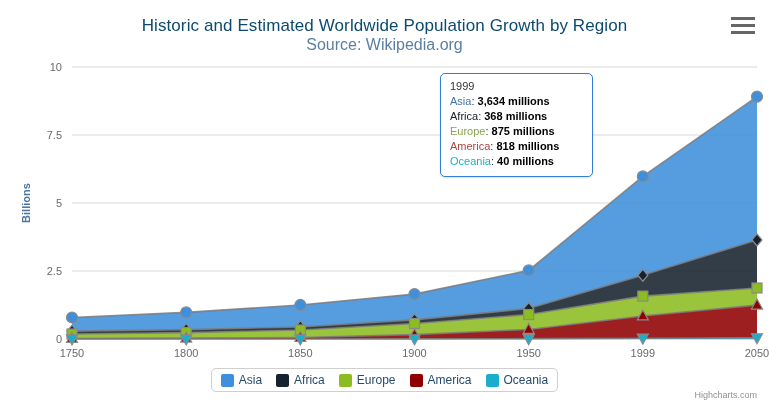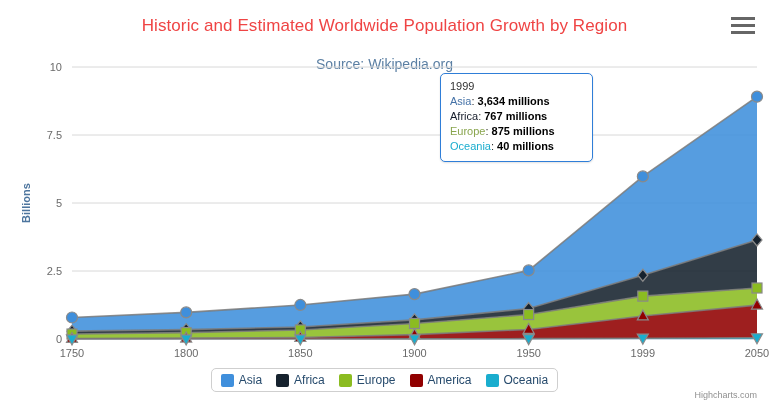--- a/index.html
+++ b/index.html
@@ -4,25 +4,25 @@
 <style>
   html,body{margin:0;padding:0;}
   body{
     width:769px;height:416px;background:#ffffff;
     font-family:"Liberation Sans","DejaVu Sans",sans-serif;
     overflow:hidden;position:relative;
   }
   #chart-root{position:absolute;inset:0;}
   .chart-title{
     position:absolute;top:16px;left:0;width:769px;text-align:center;
-    font-size:17px;color:#ef4444;letter-spacing:0.1px;white-space:nowrap;
+    font-size:17px;color:#0c4a6e;letter-spacing:0.1px;white-space:nowrap;
   }
   .chart-subtitle{
-    position:absolute;top:56px;left:0;width:769px;text-align:center;
-    font-size:14px;color:#5b7fa3;
+    position:absolute;top:36px;left:0;width:769px;text-align:center;
+    font-size:16px;color:#5b7fa3;
   }
   #menu-button{
     position:absolute;top:14px;right:14px;width:24px;height:22px;
     display:flex;flex-direction:column;justify-content:center;gap:4px;
     cursor:pointer;
   }
   #menu-button i{display:block;height:3px;background:#666666;border-radius:0;}
   svg{position:absolute;top:0;left:0;}
   .axis-text{font-family:"Liberation Sans","DejaVu Sans",sans-serif;font-size:11px;fill:#6a6a6a;}
   .axis-title{font-family:"Liberation Sans","DejaVu Sans",sans-serif;font-size:11px;font-weight:bold;fill:#4d759e;}
@@ -153,19 +153,20 @@
           <span class="legend-swatch" style="background: rgb(26, 173, 206);"></span>
           <span class="legend-label">Oceania</span>
         </div>
       </div>
   </div>
 
   <div id="tooltip">
     <div class="tt-head">1999</div>
     <div id="tooltip-rows">
         <div class="tt-row"><span class="tt-name" style="color: rgb(69, 114, 167);">Asia</span><span>: </span><b>3,634 millions</b></div>
-        <div class="tt-row"><span class="tt-name" style="color: rgb(22, 29, 43);">Africa</span><span>: </span><b>767 millions</b></div>
+        <div class="tt-row"><span class="tt-name" style="color: rgb(22, 29, 43);">Africa</span><span>: </span><b>368 millions</b></div>
         <div class="tt-row"><span class="tt-name" style="color: rgb(137, 165, 78);">Europe</span><span>: </span><b>875 millions</b></div>
+        <div class="tt-row"><span class="tt-name" style="color: rgb(170, 70, 67);">America</span><span>: </span><b>818 millions</b></div>
         <div class="tt-row"><span class="tt-name" style="color: rgb(26, 173, 206);">Oceania</span><span>: </span><b>40 millions</b></div>
       </div>
   </div>
 
 </div>
 
 </body></html>

